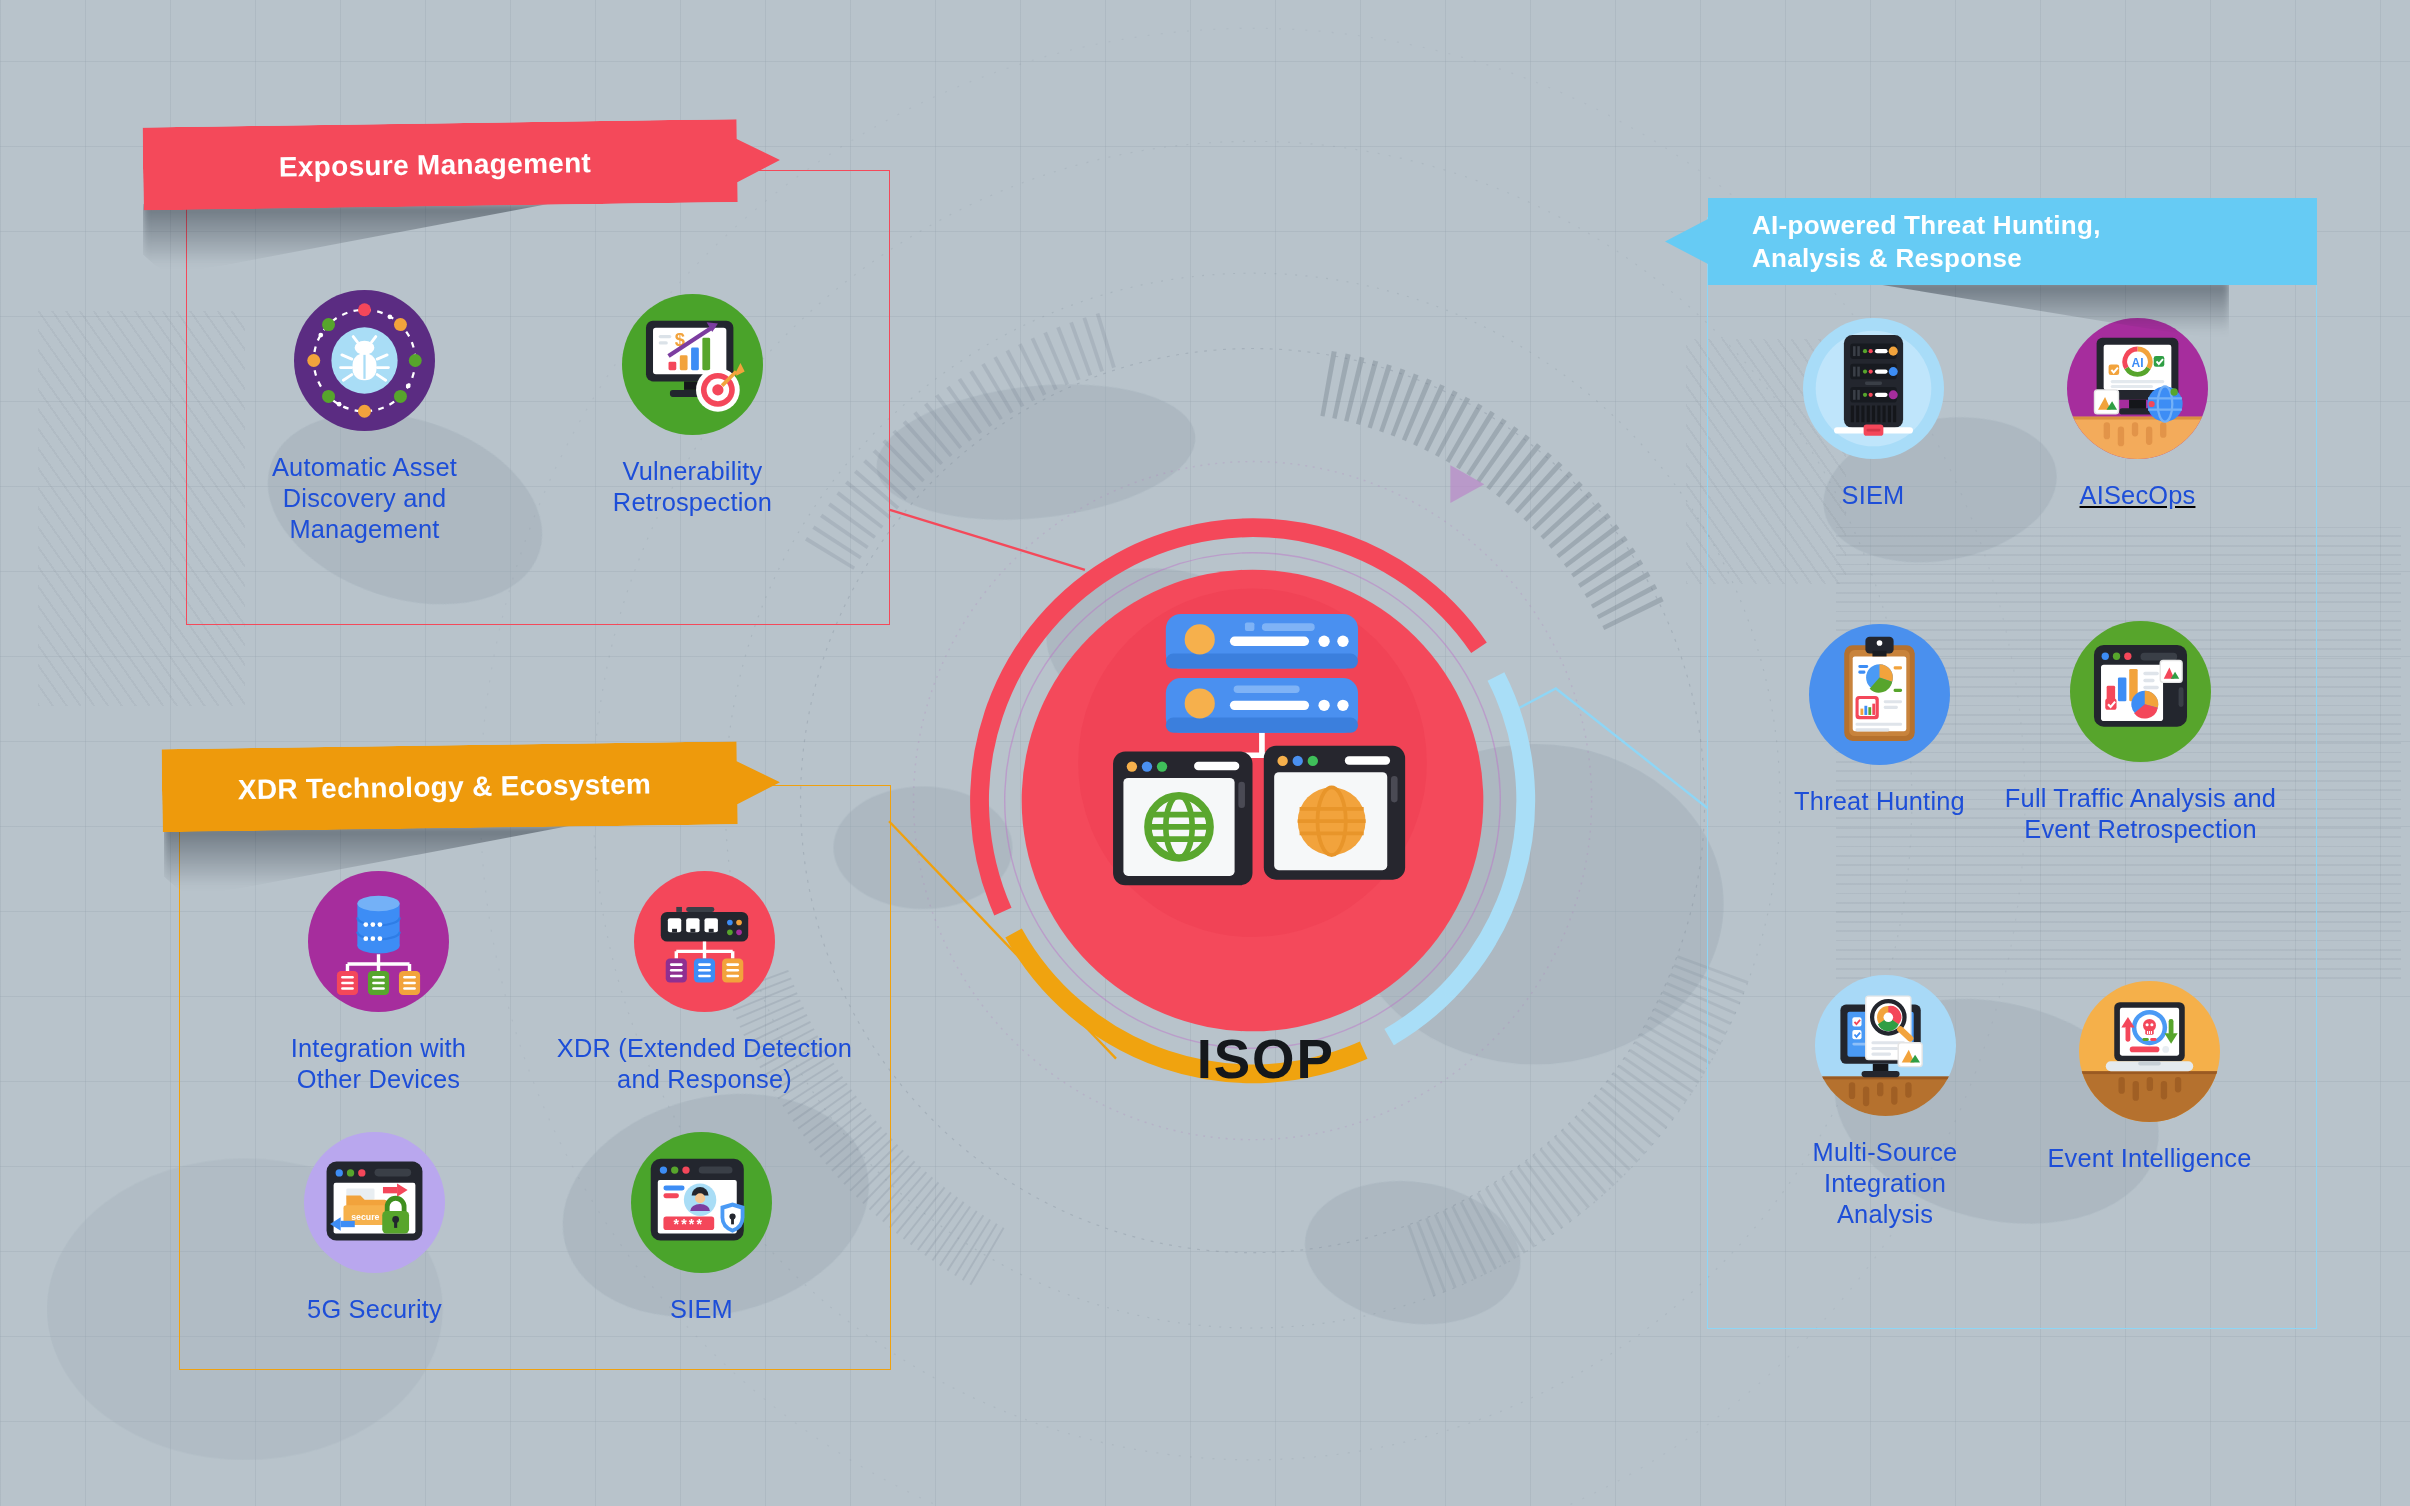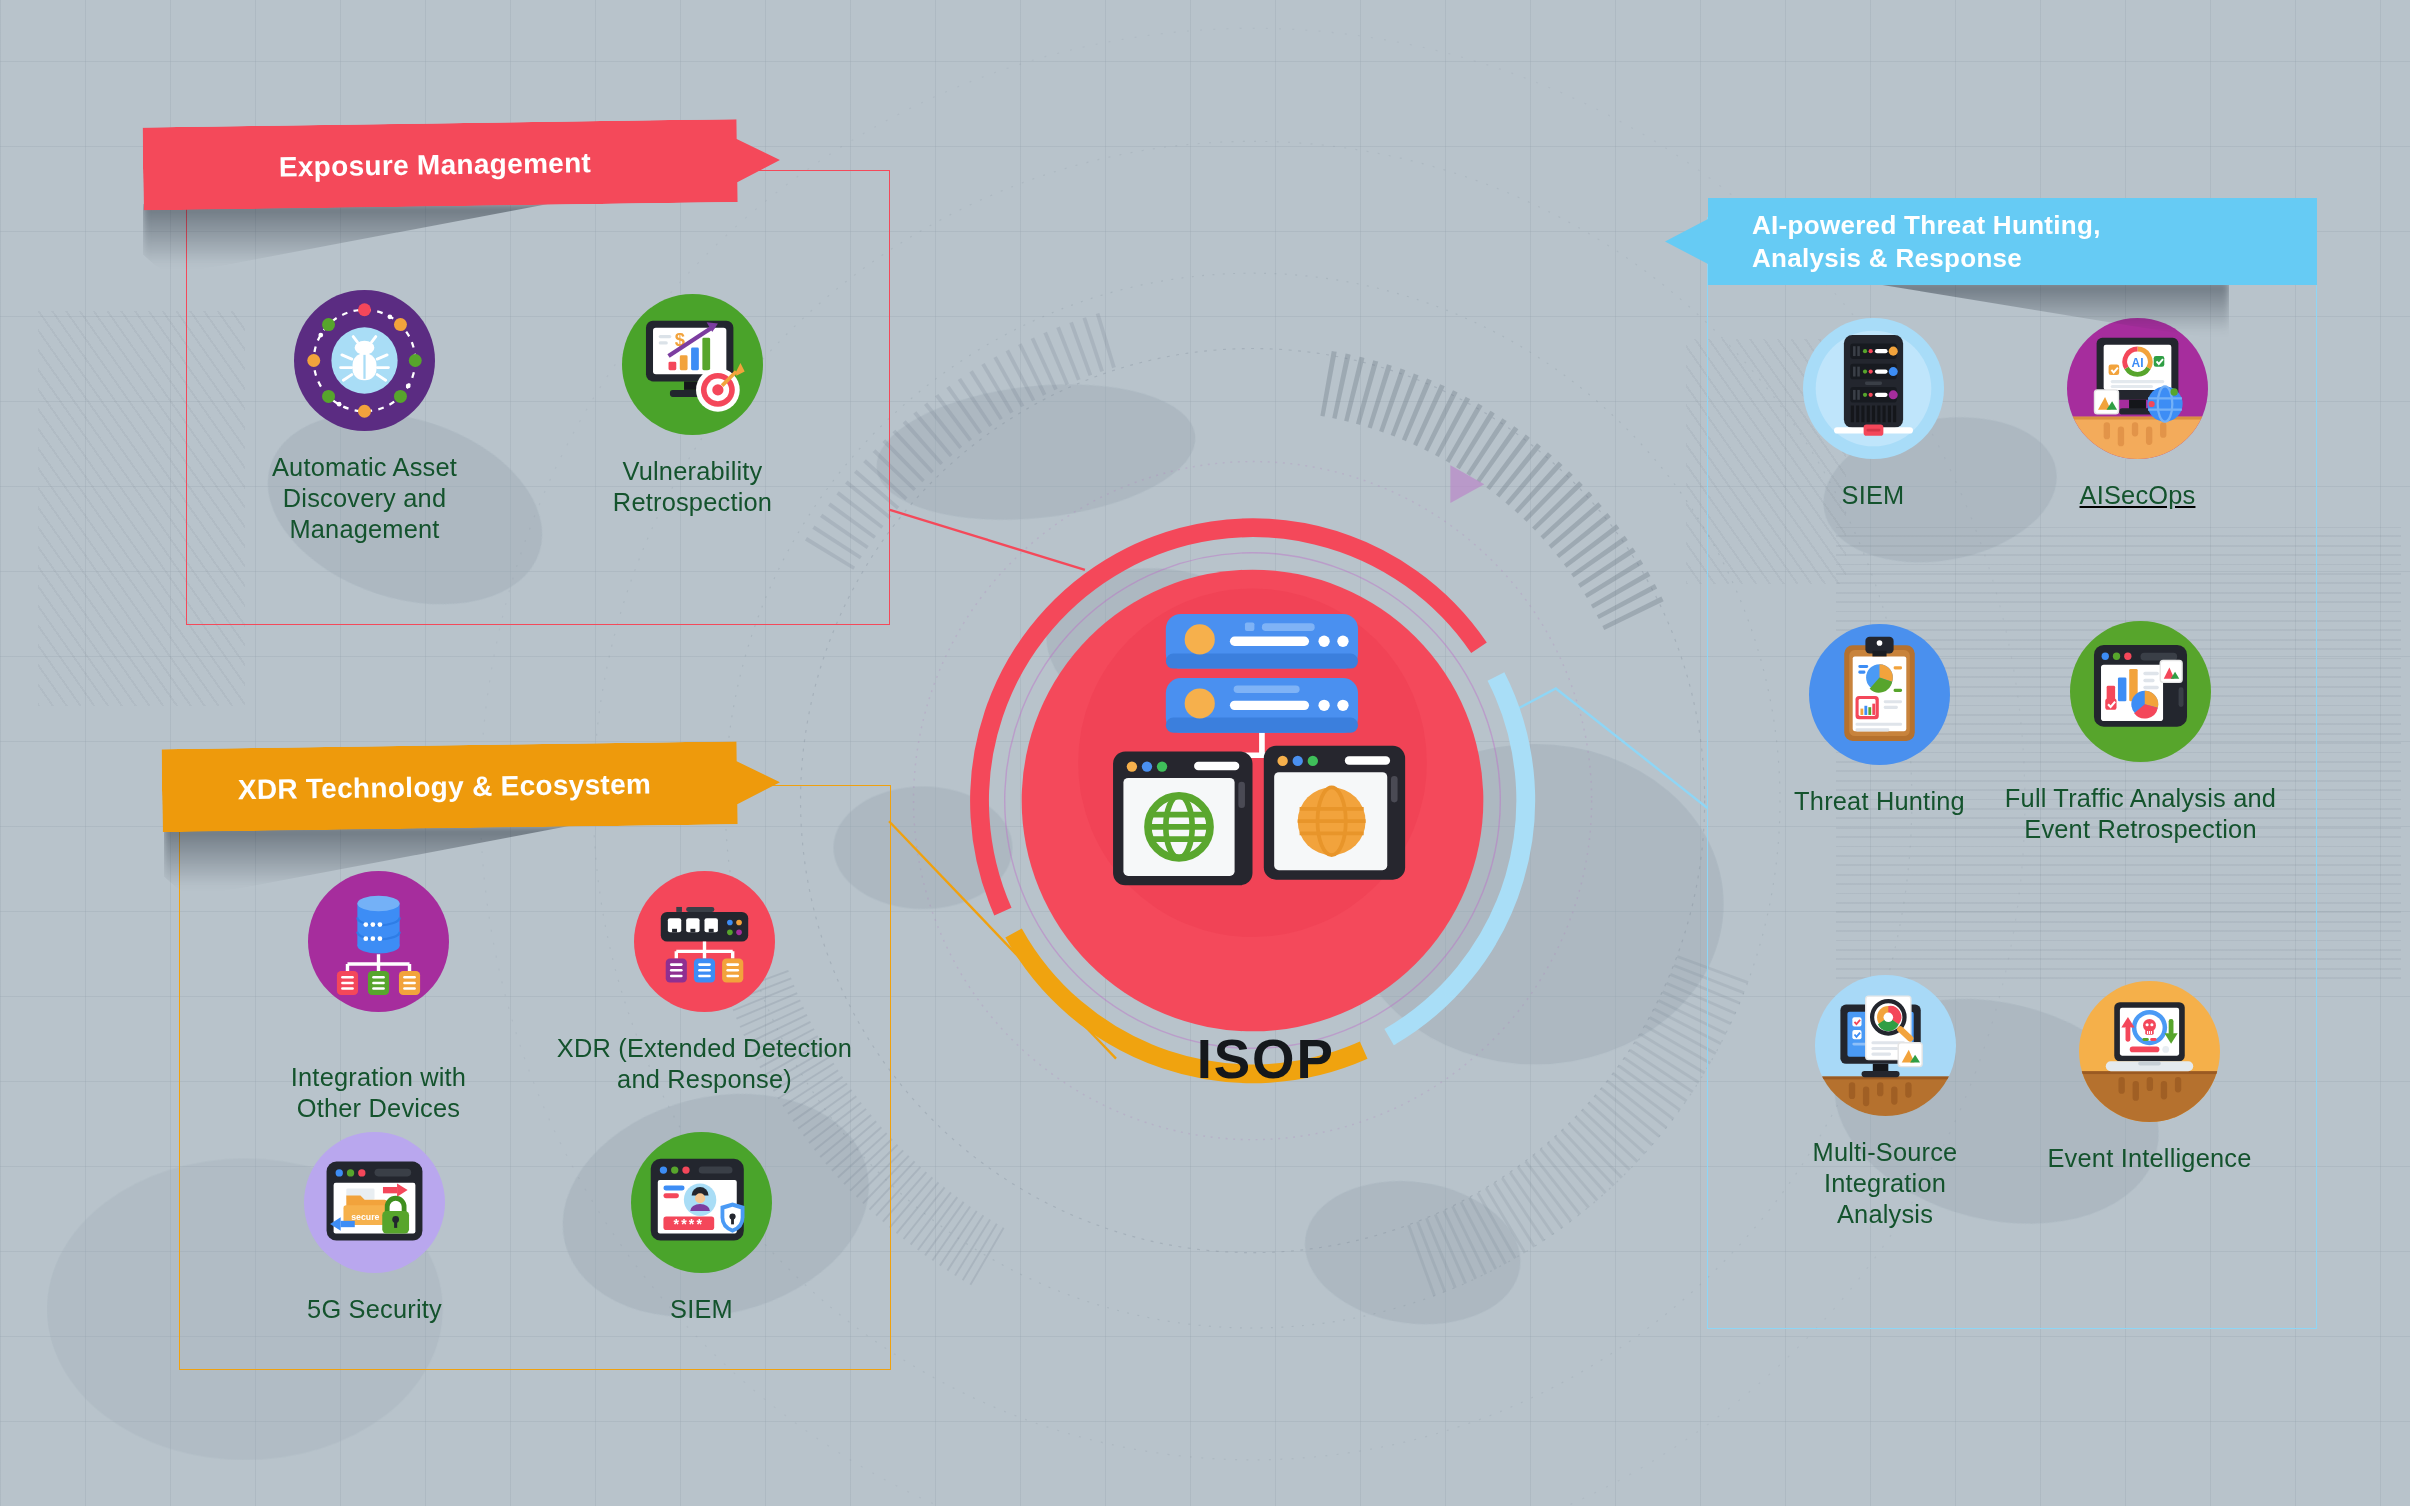--- a/index.html
+++ b/index.html
@@ -24,21 +24,21 @@
   .banner .l2{line-height:1.25;font-size:26px;}
   .fold{position:absolute;filter:blur(3.8px);z-index:5;
         background:linear-gradient(to bottom, rgba(30,40,52,.5), rgba(30,40,52,0) 85%);}
   .fold.tri-l{clip-path:polygon(0 0,100% 0,6% 100%,0 70%);}
   .fold.tri-r{clip-path:polygon(0 0,100% 0,100% 100%);}
   
   .sbox{position:absolute;border-width:1.9px;border-style:solid;z-index:2;background:transparent;}
   
   .item{position:absolute;display:flex;flex-direction:column;align-items:center;text-align:center;z-index:4;}
   .item svg.icn{width:141px;height:141px;display:block;}
-  .item .label{margin-top:21px;font-size:25.4px;line-height:1.22;color:#14532d;letter-spacing:0.2px;}
+  .item .label{margin-top:21px;font-size:25.4px;line-height:1.22;color:#1d4ed8;letter-spacing:0.2px;}
   
   .hub{position:absolute;left:951px;top:499px;z-index:3;}
 </style>
 </head>
 <body>
 
 <div id="canvas">
 
   <div class="grid"></div>
 
@@ -217,21 +217,21 @@
       <circle cx="68" cy="68" r="15.5" fill="#ffffff"></circle>
         <circle cx="68" cy="68" r="12" fill="#f4475a"></circle>
       <circle cx="68" cy="68" r="8" fill="#ffffff"></circle>
         <circle cx="68" cy="68" r="4" fill="#f4475a"></circle>
       <line x1="71" y1="65" x2="81" y2="55" stroke="#f2a33c" stroke-width="2.6"></line>
       <polygon points="81,55 84,49 87,55 81,58" fill="#f2a33c"></polygon>
     </svg>
     <div class="label">Vulnerability Retrospection</div>
   </div>
 
-  <div class="item" style="left:261px;top:871px;width:235px;gap:29px;">
+  <div class="item" style="left:261px;top:871px;width:235px;">
     <svg class="icn" viewBox="0 0 100 100">
       <circle cx="50" cy="50" r="50" fill="#a62d9d"></circle>
       <rect x="35" y="23" width="30" height="30" fill="#3d8df5"></rect>
       <ellipse cx="50" cy="23" rx="15" ry="5.5" fill="#74b1f7"></ellipse>
       <ellipse cx="50" cy="53" rx="15" ry="5.5" fill="#3d8df5"></ellipse>
       <path d="M35 33 a15 5.5 0 0 0 30 0 M35 43 a15 5.5 0 0 0 30 0" stroke="#2e7de6" stroke-width="1.6" fill="none"></path>
       <circle cx="41" cy="38" r="1.7" fill="#fff"></circle>
         <circle cx="46" cy="38" r="1.7" fill="#fff"></circle>
         <circle cx="51" cy="38" r="1.7" fill="#fff"></circle>
       <circle cx="41" cy="48" r="1.7" fill="#fff"></circle>

